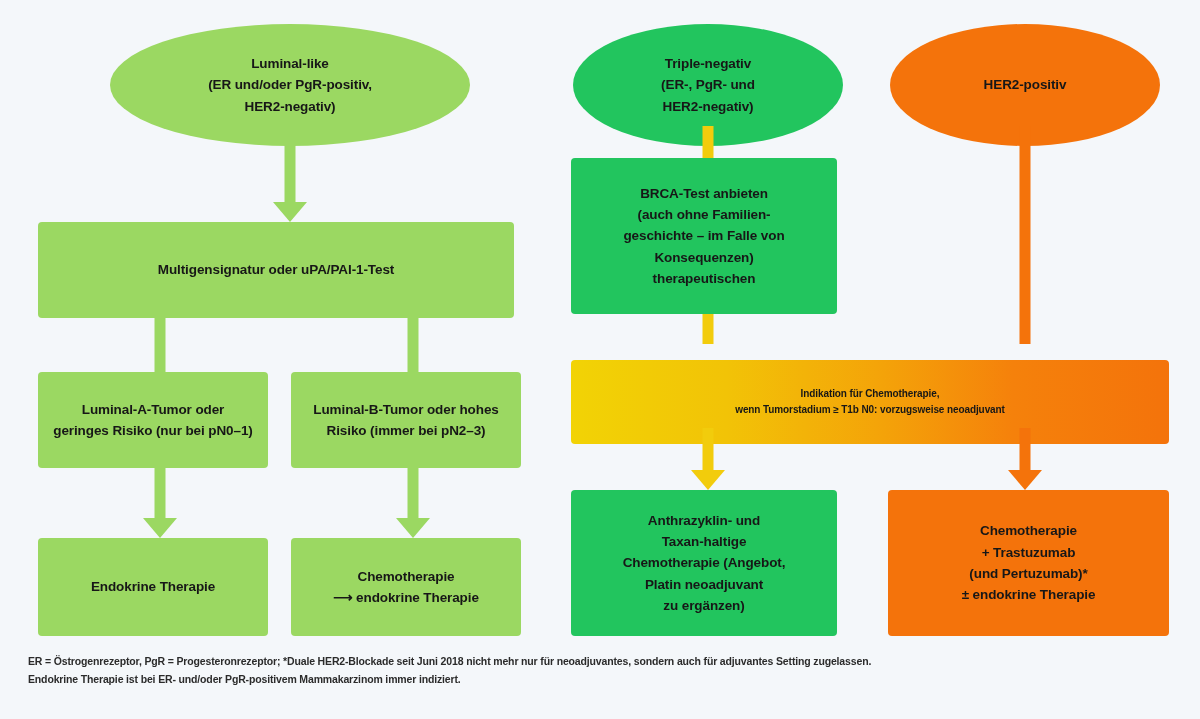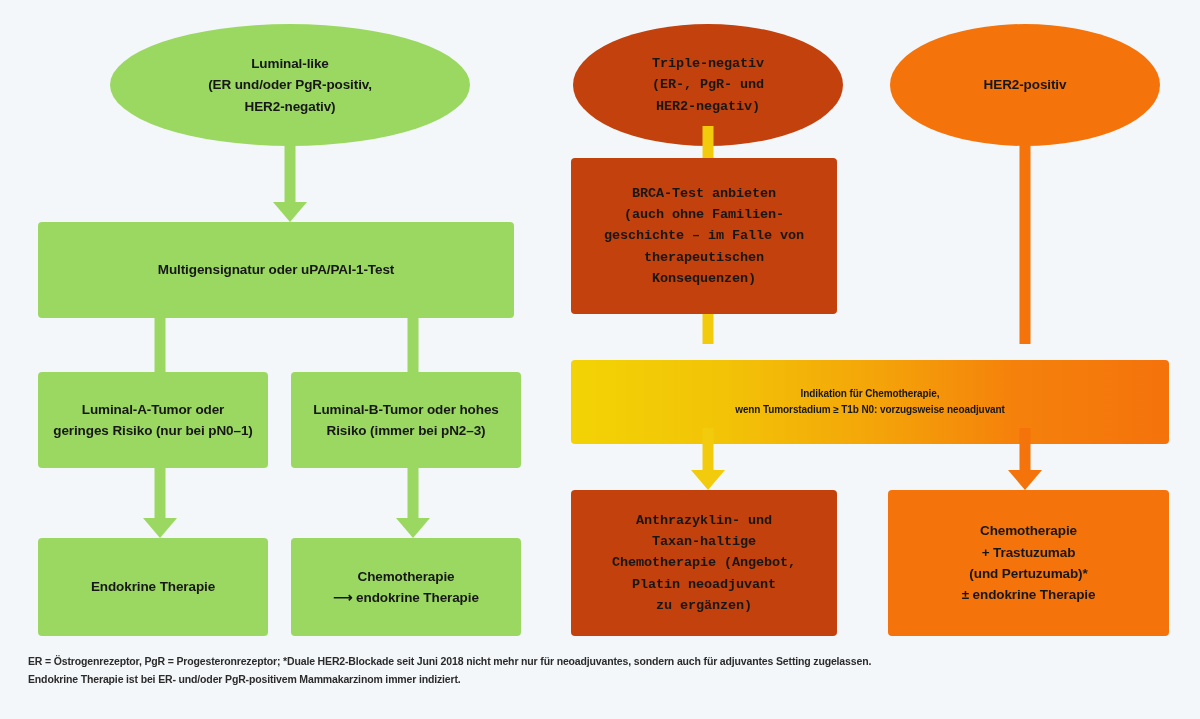--- a/index.html
+++ b/index.html
@@ -35,21 +35,21 @@
     line-height: 1.58;
     letter-spacing: -0.1px;
     padding: 4px 10px;
   }
 
   .ellipse { border-radius: 50%; }
   .rect    { border-radius: 4px; }
 
   
   .c-green  { background: #9BD862; }
-  .c-yellow { background: #c2410c; font-family: Liberation Mono, monospace; }
+  .c-yellow { background: #22c55e; }
   .c-orange { background: #F4730B; }
   .c-grad   { background: linear-gradient(90deg,#F2D305 0%, #F2C307 26%, #F4A309 52%, #F5810B 74%, #F4730B 100%); }
 
   
   .conn {
     position: absolute;
   }
   .conn .shaft {
     position: absolute;
     left: 50%;
@@ -171,22 +171,22 @@
 
   <div class="conn plain" style="left:688px; top:126px; width:40px; height:32px;">
     <div class="shaft y-fill" style="width:11px; height:32px;"></div>
   </div>
 
   <div class="node rect c-yellow" style="left:571px; top:158px; width:266px; height:156px; font-size:13.5px;">
     <span class="lines">
       <span class="ln">BRCA-Test anbieten</span>
       <span class="ln">(auch ohne Familien-</span>
       <span class="ln">geschichte – im Falle von</span>
+      <span class="ln">Konsequenzen)</span>
       <span class="ln">therapeutischen</span>
-      <span class="ln">Konsequenzen)</span>
     </span>
   </div>
 
   <div class="conn plain" style="left:688px; top:314px; width:40px; height:30px;">
     <div class="shaft y-fill" style="width:11px; height:30px;"></div>
   </div>
 
   <div class="node ellipse c-orange" style="left:890px; top:24px; width:270px; height:122px; font-size:13.5px;">
     <span class="lines">
       <span class="ln">HER2-positiv</span>

